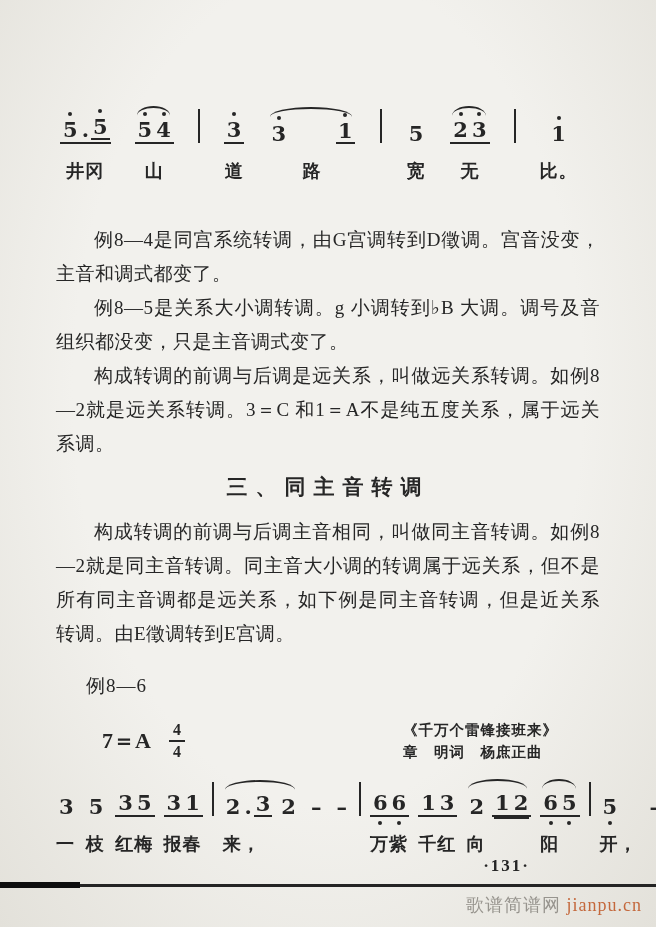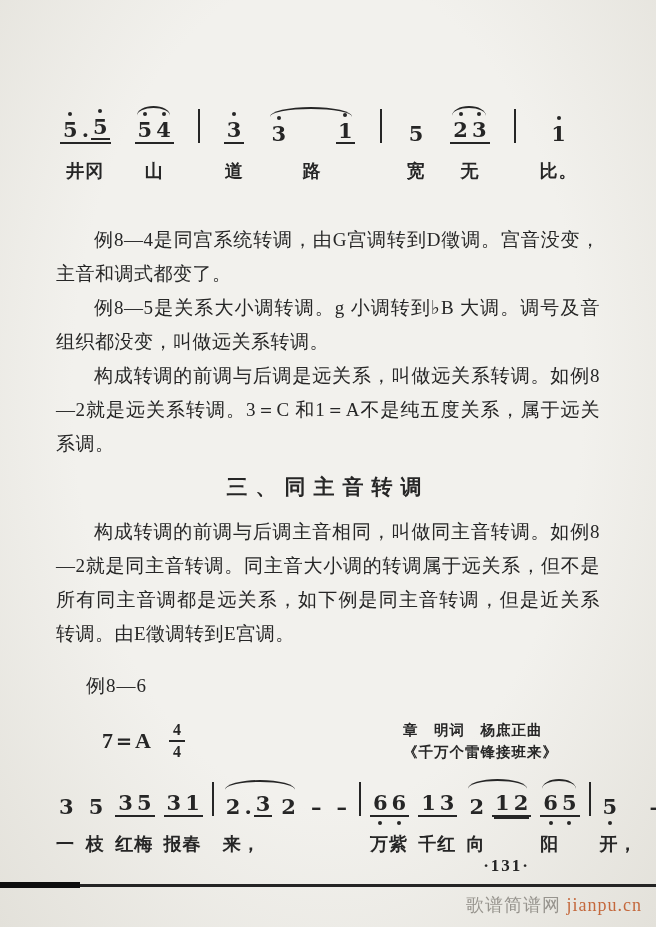--- a/index.html
+++ b/index.html
@@ -207,43 +207,43 @@
             <span class="beam">
               <span class="note"><i class="hi"></i>1</span>
             </span>
           </div>
           <div class="lyric">比。</div>
         </div>
       </div>
 
     <div class="paras">
       <p>例8—4是同宫系统转调，由G宫调转到D徵调。宫音没变，主音和调式都变了。</p>
-      <p>例8—5是关系大小调转调。g 小调转到♭B 大调。调号及音组织都没变，叫做远关系转调。</p>
+      <p>例8—5是关系大小调转调。g 小调转到♭B 大调。调号及音组织都没变，只是主音调式变了。</p>
       <p>构成转调的前调与后调是远关系，叫做远关系转调。如例8—2就是远关系转调。3＝C 和1＝A不是纯五度关系，属于远关系调。</p>
     </div>
 
     <div class="section-heading">三、同主音转调</div>
 
     <div class="paras" style="margin-top:0;">
       <p>构成转调的前调与后调主音相同，叫做同主音转调。如例8—2就是同主音转调。同主音大小调的转调属于远关系，但不是所有同主音调都是远关系，如下例是同主音转调，但是近关系转调。由E徵调转到E宫调。</p>
     </div>
 
     <div class="example-label">例8—6</div>
 
     <div class="key-row">
       <div class="key-sig">
         <span>7＝A</span>
         <span class="timesig">
           <span class="num">4</span>
           <span class="den">4</span>
         </span>
       </div>
       <div class="credits">
+        <div>《千万个雷锋接班来》</div>
         <div>章　明词　杨庶正曲</div>
-        <div>《千万个雷锋接班来》</div>
       </div>
     </div>
 
     <div class="music-row music-bottom">
         <div class="col">
           <div class="group">
             <span class="beam">
               <span class="note">3</span>
             </span>
           </div>

